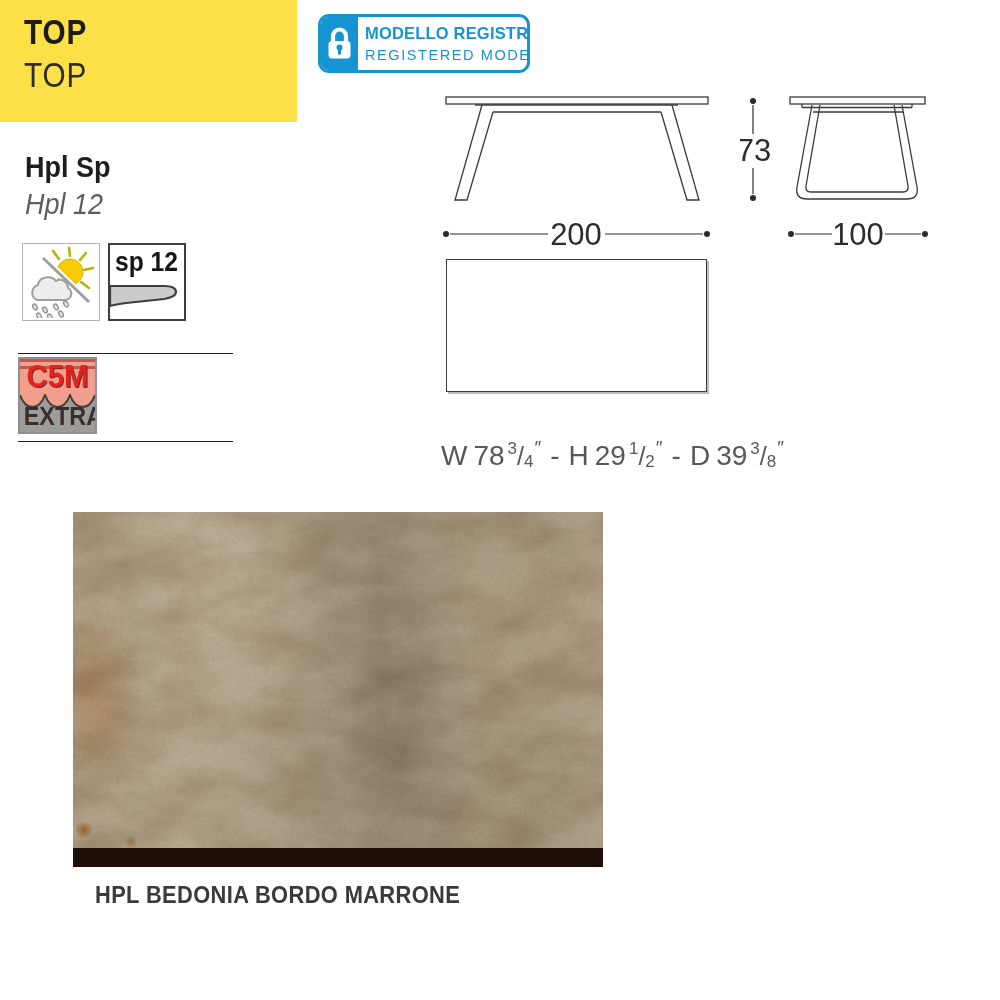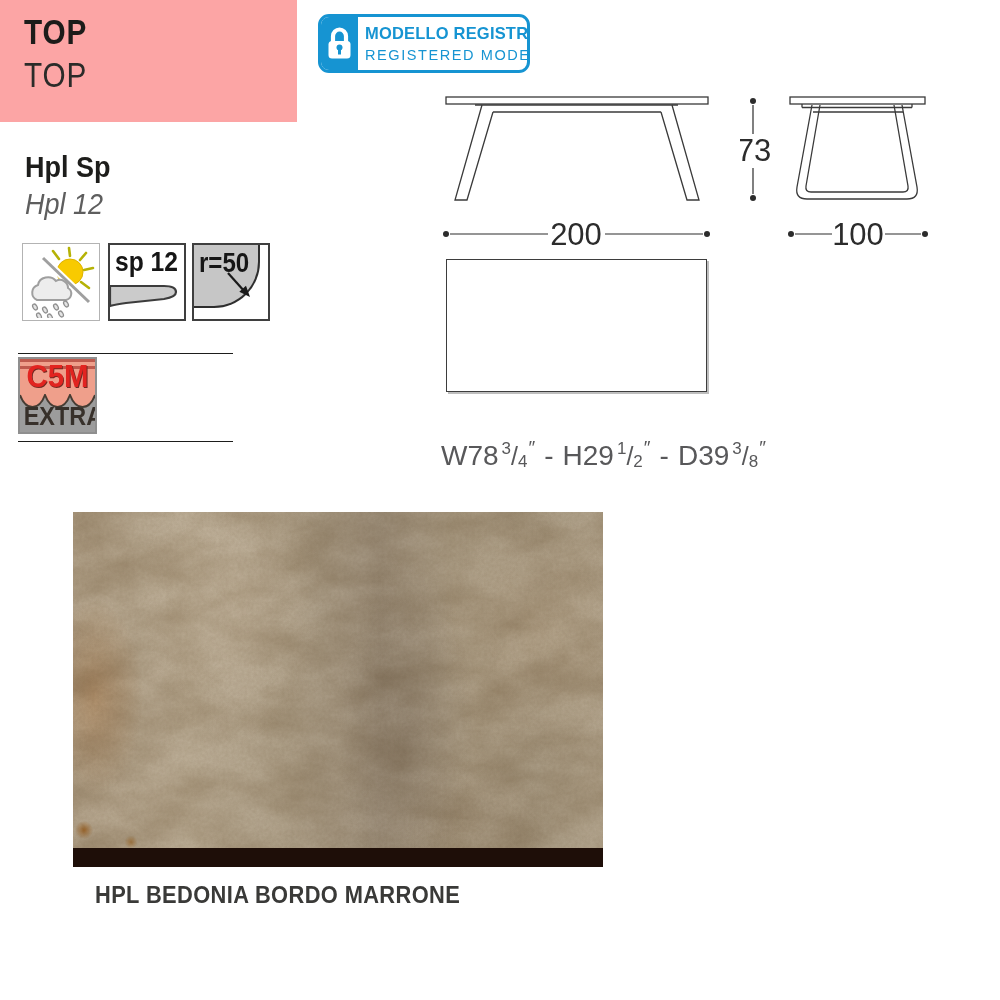--- a/index.html
+++ b/index.html
@@ -1,20 +1,20 @@
 <!DOCTYPE html>
 <html><head>
 <meta charset="utf-8">
 <style>
   html,body{margin:0;padding:0;background:#fff;}
   .page{position:relative;width:1000px;height:1000px;background:#fff;overflow:hidden;
         font-family:"Liberation Sans",sans-serif;color:#1d1d1b;}
 
   
-  .header-box{position:absolute;left:0;top:0;width:297px;height:122px;background:#fca5a5;}
+  .header-box{position:absolute;left:0;top:0;width:297px;height:122px;background:#fde047;}
   .title{position:absolute;left:24px;top:12px;font-size:35px;font-weight:bold;color:#1c1c1a;
          transform:scaleX(.85);transform-origin:0 0;letter-spacing:1px;}
   .subtitle{position:absolute;left:24px;top:55px;font-size:35px;font-weight:400;color:#2b2b29;
          transform:scaleX(.85);transform-origin:0 0;letter-spacing:1px;}
 
   
   .badge{position:absolute;left:318px;top:14px;width:212px;height:59px;border:3.5px solid #1694d2;
          border-radius:11px;background:#fff;box-sizing:border-box;display:flex;overflow:hidden;}
   .badge-lock{flex:0 0 37px;background:#1694d2;display:flex;align-items:center;justify-content:center;}
   .badge-text{flex:1;display:flex;flex-direction:column;justify-content:center;padding-left:7px;color:#1694d2;}
@@ -56,21 +56,21 @@
   
   .drawing{position:absolute;}
   .d-front{left:435px;top:88px;}
   .d-side{left:740px;top:88px;}
   .topview{position:absolute;left:446px;top:259px;width:261px;height:133px;background:#fff;
            border:1.5px solid #3d3d3d;box-sizing:border-box;box-shadow:2px 2px 0 rgba(125,125,125,.5);}
   .dim-text{font-size:31px;fill:#2c2c2c;font-family:"Liberation Sans",sans-serif;}
 
   
   .imp{position:absolute;left:441px;top:437px;font-size:28px;color:#58585a;white-space:nowrap;}
-  .imp .whole{}
+  .imp .whole{margin-left:6px;}
   .imp .num{font-size:17px;vertical-align:11px;margin-left:3px;}
   .imp .slash{font-size:25px;}
   .imp .den{font-size:17px;vertical-align:-2px;}
   .imp .inch{font-size:19px;vertical-align:11px;margin-left:1px;}
   .imp .sep{margin:0 9px;}
 
   
   .swatch{position:absolute;left:73px;top:512px;width:530px;height:355px;}
   .swatch-tex{position:absolute;left:0;top:0;width:530px;height:336px;
     background:
@@ -140,28 +140,20 @@
     </svg>
   </div>
 
   <div class="icon-box box2">
     <div class="sp-label">sp 12</div>
     <svg class="abs-svg" width="74" height="74" viewBox="0 0 74 74">
       <path d="M0,41 L54,41 Q66,41 66,47 Q66,52 54,54 L16,58 Q5,59.5 0,61 Z" fill="#cbcbcb" stroke="#3c3c3c" stroke-width="2.2"></path>
     </svg>
   </div>
 
-  <div class="icon-box box3">
-    <div class="r-shape"></div>
-    <div class="r-label">r=50</div>
-    <svg class="abs-svg" width="74" height="74" viewBox="0 0 74 74">
-      <line x1="34" y1="28" x2="51" y2="47" stroke="#1a1a1a" stroke-width="2.2"></line>
-      <polygon points="0,0 -11,-4.5 -11,4.5" transform="translate(56,52) rotate(48)" fill="#1a1a1a"></polygon>
-    </svg>
-  </div>
 
   <div class="rule rule1"></div>
 
   <div class="c5m">
     <div class="c5m-stripes"></div>
     <div class="c5m-top-text">C5M</div>
     <div class="c5m-bottom"></div>
     <svg class="c5m-scallop" width="75" height="19" viewBox="0 0 75 19">
       <path d="M0,1 C6,17 19,17 25,1 C31,17 44,17 50,1 C56,17 69,17 75,1" fill="#ef9f8b" stroke="#463c33" stroke-width="2"></path>
     </svg>

